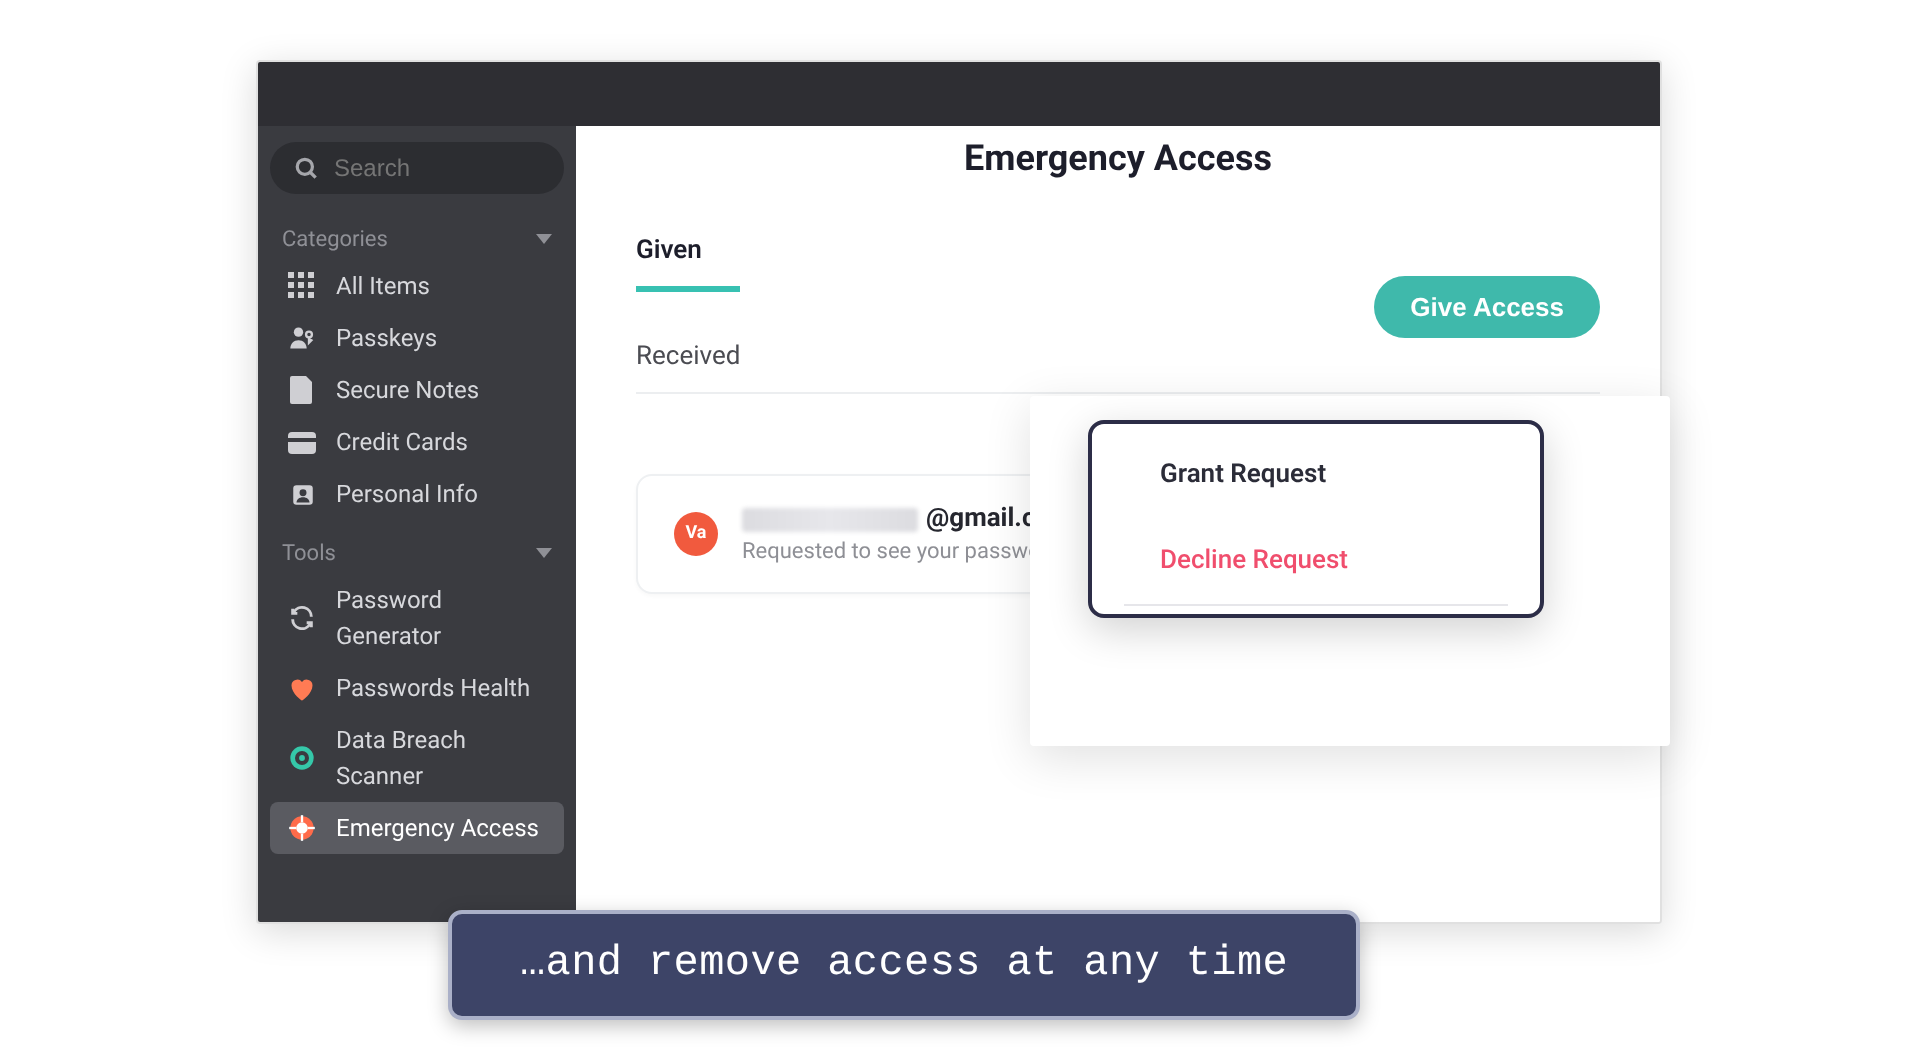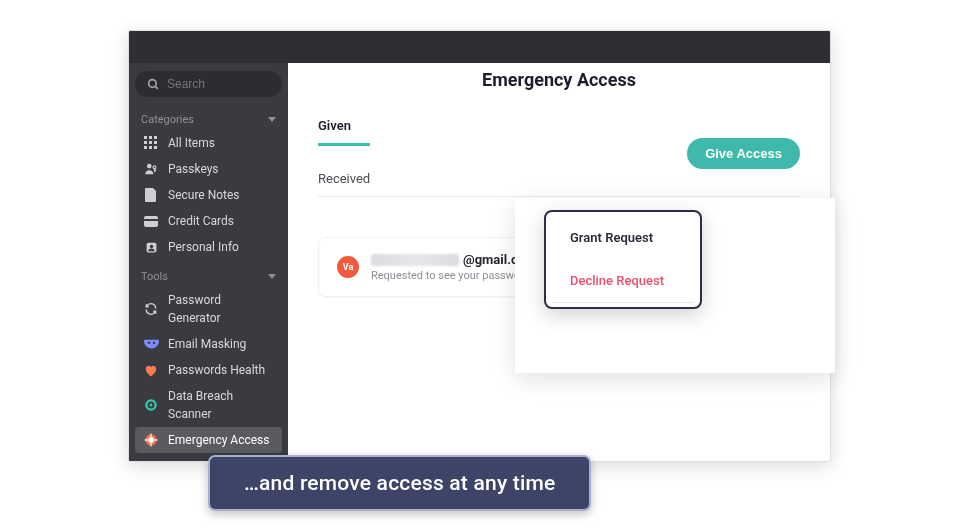--- a/index.html
+++ b/index.html
@@ -28,28 +28,28 @@
   .tab.active { color: #1d1e2b; font-weight: 600; border-bottom: 3px solid #38c1b2; margin-bottom: -1px; }
   .spacer { flex: 1; }
   .btn-primary { background: #3fb9ab; color: #fff; font-size: 13px; font-weight: 600; padding: 8px 18px; border-radius: 18px; border: none; cursor: pointer; margin-bottom: 8px;}
   .card { margin-top: 40px; background: #fff; border: 1px solid #eef0f2; border-radius: 8px; padding: 14px 18px; display: flex; align-items: center; gap: 12px; box-shadow: 0 1px 2px rgba(0,0,0,0.03);}
   .avatar { width: 22px; height: 22px; border-radius: 50%; background: #f15a3e; color: #fff; font-size: 9px; font-weight: 700; display: flex; align-items: center; justify-content: center; }
   .card-body .email-row { display: flex; align-items: center; gap: 4px; }
   .blur { display:inline-block; width: 88px; height: 12px; background: linear-gradient(90deg,#dcdce0,#e7e7eb,#dcdce0); border-radius: 2px; filter: blur(1px);}
   .email { font-size: 13px; font-weight: 700; color: #26272f; }
   .subtext { font-size: 11px; color: #8e8f95; margin-top: 2px; }
   
-  .popover { position: absolute; left: 544px; top: 210px; width: 158px; background: #fff; border: 2.5px solid #2c2d47; border-radius: 8px; box-shadow: 0 6px 20px rgba(0,0,0,0.18); padding: 4px 6px; font-size: 13px; z-index: 20;}
+  .popover { position: absolute; left: 544px; top: 210px; width: 228px; background: #fff; border: 2.5px solid #2c2d47; border-radius: 8px; box-shadow: 0 6px 20px rgba(0,0,0,0.18); padding: 4px 16px; font-size: 13px; z-index: 20;}
   .pop-item { padding: 14px 18px; cursor: pointer; color: #2b2c38; font-weight: 600; }
   .pop-item.danger { color: #f04e6d; font-weight: 500; }
   .pop-sep { height: 1px; background: #e6e6ea; margin: 0; }
   
   .banner { position: absolute; background: #3d4467; color: #fff; font-size: 21px; font-weight: 500; padding: 14px 34px; border-radius: 7px; border: 2px solid #aab0c8; box-shadow: 0 3px 10px rgba(0,0,0,0.25); z-index: 40; white-space: nowrap; letter-spacing: 0.2px;}
   .banner.top { left: 152px; top: 20px; }
-  .banner.bottom { left: 208px; top: 455px; }
+  .banner.bottom { left: 224px; top: 455px; font-family: Liberation Mono, monospace; }
   
   .popover-shadow { position: absolute; left: 515px; top: 198px; width: 320px; height: 175px; background: #fff; box-shadow: 0 6px 24px rgba(0,0,0,0.12); z-index: 15; border-radius: 2px;}
 </style>
 </head>
 <body>
 
 <div class="stage">
 
 
   <div class="frame">
@@ -140,30 +140,20 @@
             <svg width="14" height="14" viewBox="0 0 24 24" fill="none" stroke="#cfcfd3" stroke-width="2.5">
                 <path d="M20 11A8 8 0 0 0 5 7"></path>
                 <path d="M4 13a8 8 0 0 0 15 4"></path>
                 <polyline points="4 4 4 8 8 8"></polyline>
                 <polyline points="20 20 20 16 16 16"></polyline>
               </svg>
           </span>
           <span>Password Generator</span>
         </div>
         <div class="nav-item">
-          <span class="ic" style="color:#7a8bff;">
-            <svg width="15" height="10" viewBox="0 0 24 14" fill="#7a8bff">
-                <path d="M2 0h20c1 0 2 1 2 2 0 6-5 12-12 12S0 8 0 2C0 1 1 0 2 0z"></path>
-                <circle cx="8" cy="5" r="2" fill="#3a3b40"></circle>
-                <circle cx="16" cy="5" r="2" fill="#3a3b40"></circle>
-              </svg>
-          </span>
-          <span>Email Masking</span>
-        </div>
-        <div class="nav-item">
           <span class="ic" style="color:#ff7b54;">
             <svg width="14" height="13" viewBox="0 0 24 22" fill="#ff7b54">
                 <path d="M12 21s-9-6-9-13a5 5 0 0 1 9-3 5 5 0 0 1 9 3c0 7-9 13-9 13z"></path>
               </svg>
           </span>
           <span>Passwords Health</span>
         </div>
         <div class="nav-item">
           <span class="ic" style="color:#35c8a9;">
             <svg width="14" height="14" viewBox="0 0 24 24">

